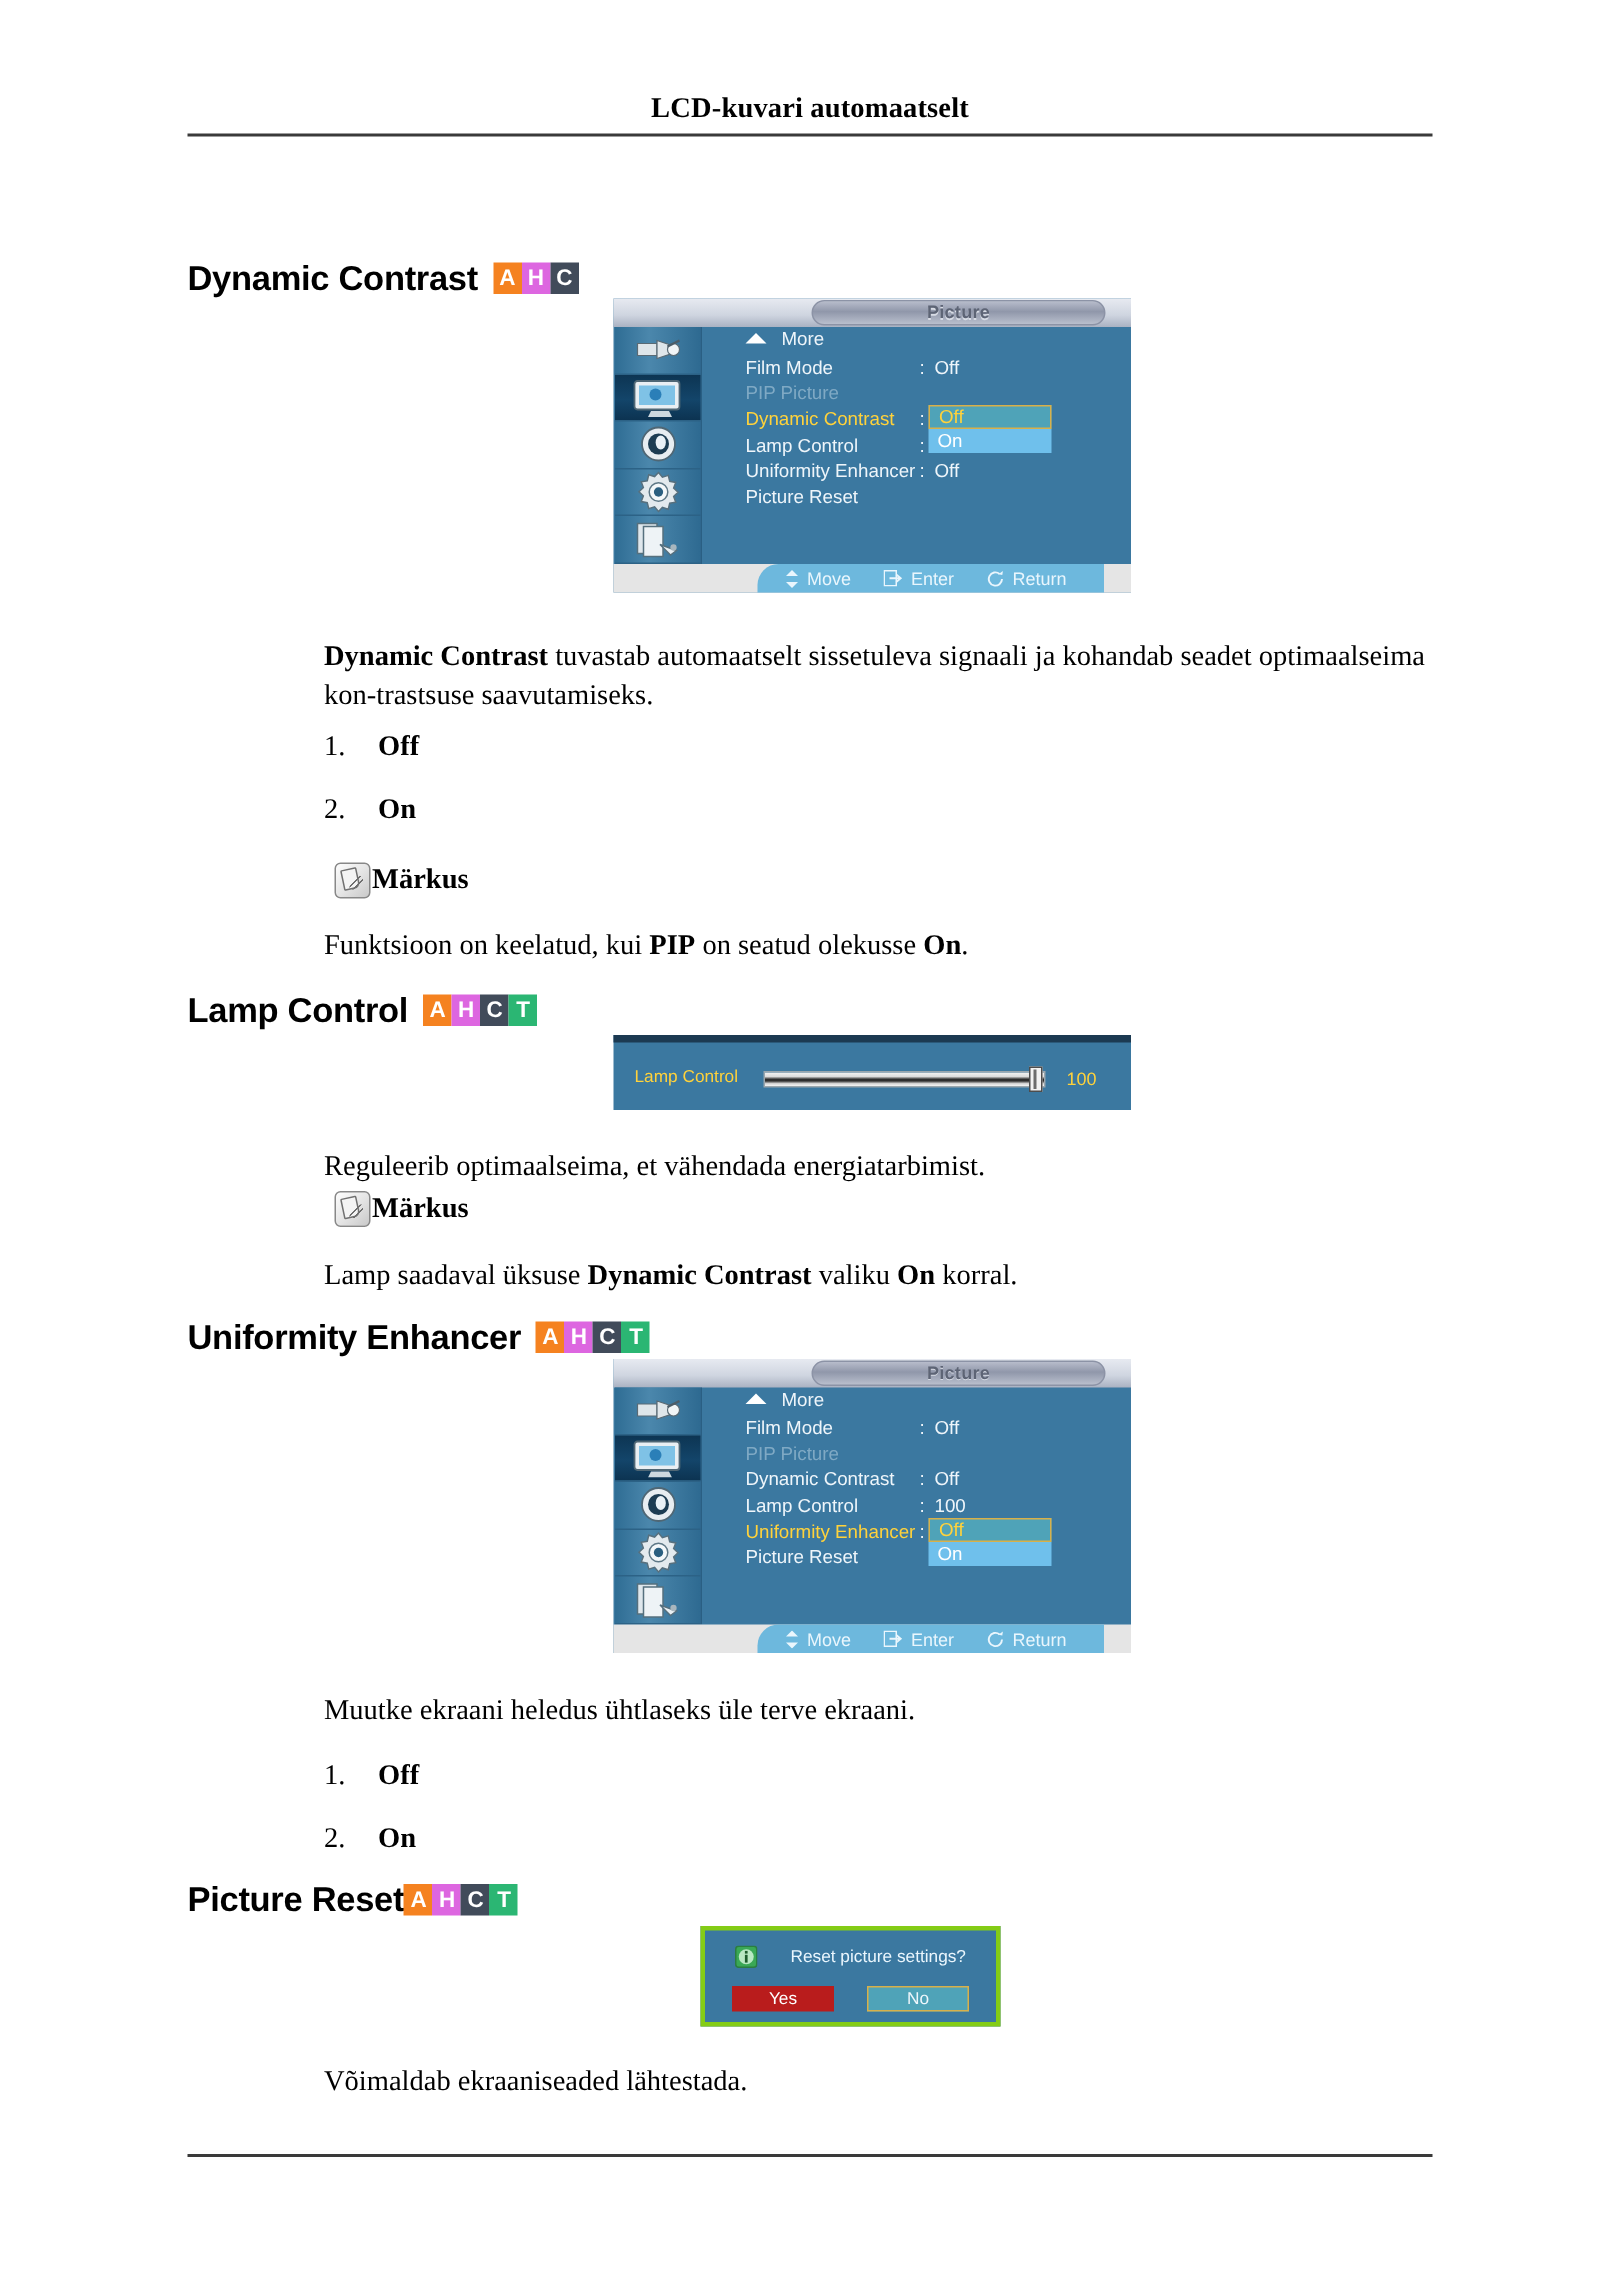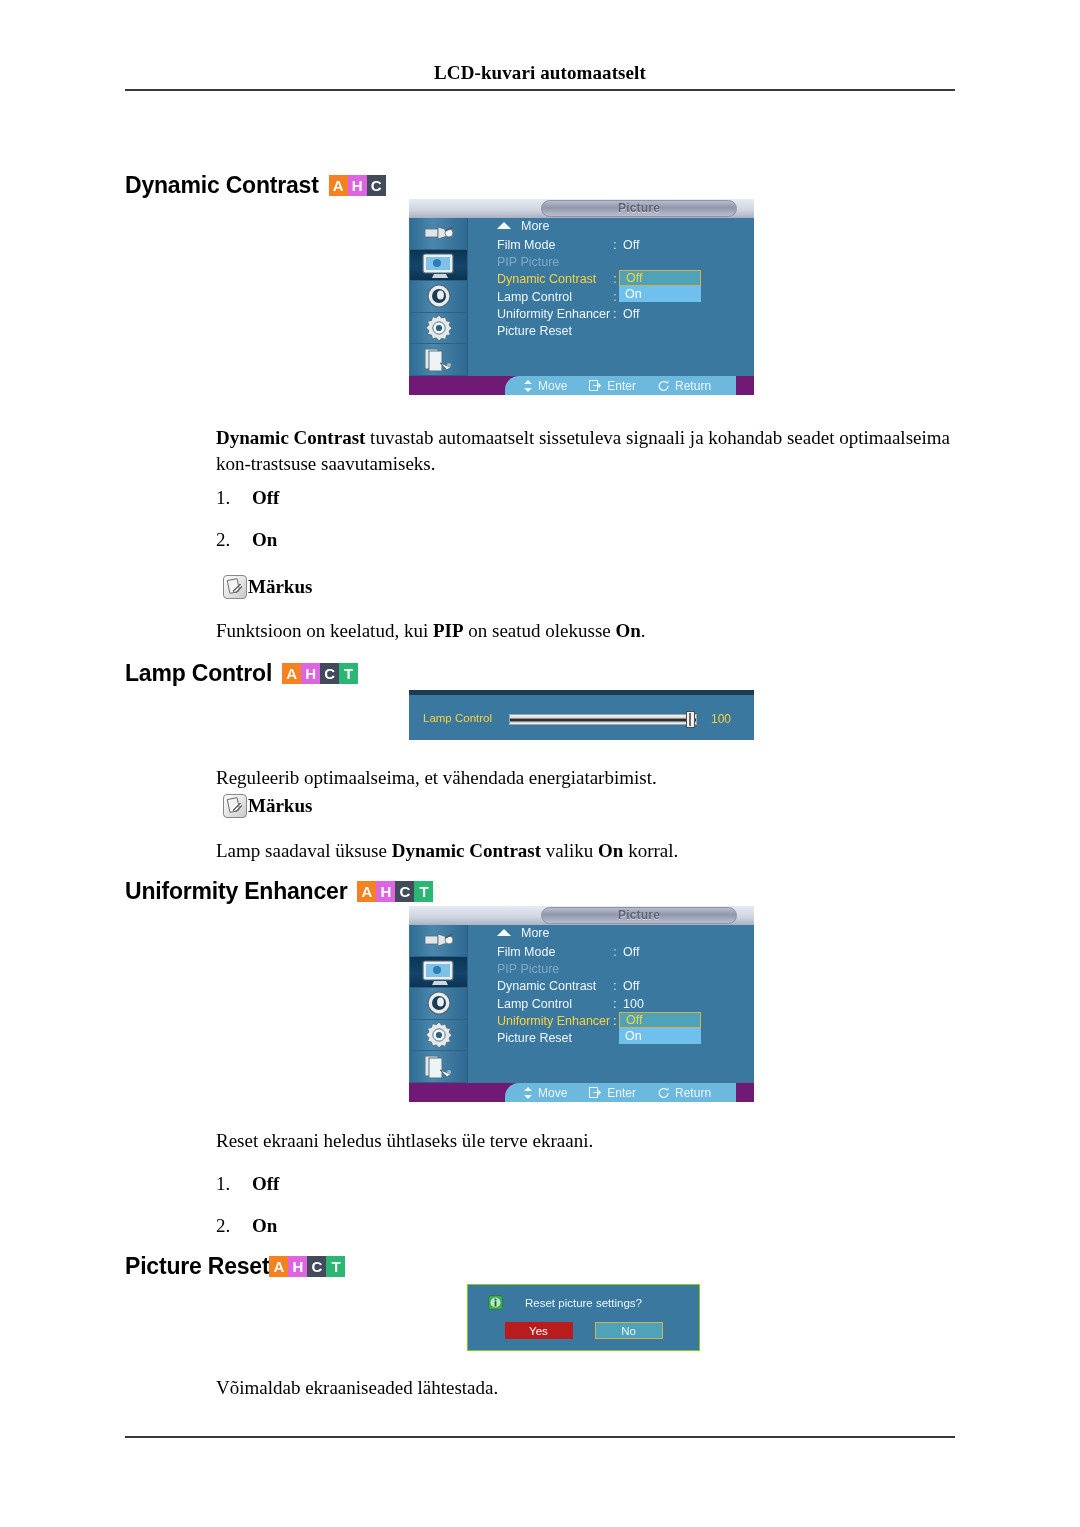--- a/index.html
+++ b/index.html
@@ -237,21 +237,21 @@
     font-size: 12.5px;
     color: #ffffff;
     display: flex; align-items: center;
     padding-left: 6px;
   }
 
   .osd-footer {
     position: absolute;
     left: 0; bottom: 0;
     width: 100%; height: 19px;
-    background: #701a75;
+    background: #e5e5e5;
   }
   .osd-footer-inner {
     position: absolute;
     left: 96px; top: 0;
     right: 18px; height: 19px;
     background: #6db8dd;
     border-top-left-radius: 14px;
     display: flex;
     align-items: center;
     gap: 22px;
@@ -311,23 +311,23 @@
     position: absolute;
     left: 302px; top: 22px;
     font-family: "Liberation Sans", sans-serif;
     font-size: 12px;
     color: #ffd23b;
   }
 
   
   .dlg {
     position: absolute;
-    width: 233px; height: 67px;
+    width: 200px; height: 67px;
     background: #3b78a0;
-    border: 1px solid #84cc16;
+    border: 3px solid #84cc16;
     box-sizing: border-box;
   }
   .dlg-row {
     position: absolute;
     left: 0; top: 10px;
     width: 100%;
     display: flex;
     align-items: center;
     padding-left: 20px;
     box-sizing: border-box;
@@ -672,21 +672,21 @@
                 <path d="M10 6 a4.4 4.4 0 1 1 -1.6 -3.4" fill="none" stroke="#eaf6fd" stroke-width="1.3"></path>
                 <path d="M10.6 0.6 l-0.4 2.8 -2.6 -0.5 z" fill="#eaf6fd"></path>
               </svg>
             </span>
             <span>Return</span>
           </span>
         </div>
     </div>
   </div>
 
-  <div class="para" style="left:216px; top:1128px; width:738px;">Reset ekraani heledus ühtlaseks üle terve ekraani.</div>
+  <div class="para" style="left:216px; top:1128px; width:738px;">Muutke ekraani heledus ühtlaseks üle terve ekraani.</div>
 
   <div class="list-item" style="left:216px; top:1173px; width:300px;">
     <span class="list-num">1.</span>
     <span class="list-txt">Off</span>
   </div>
   <div class="list-item" style="left:216px; top:1215px; width:300px;">
     <span class="list-num">2.</span>
     <span class="list-txt">On</span>
   </div>
 

